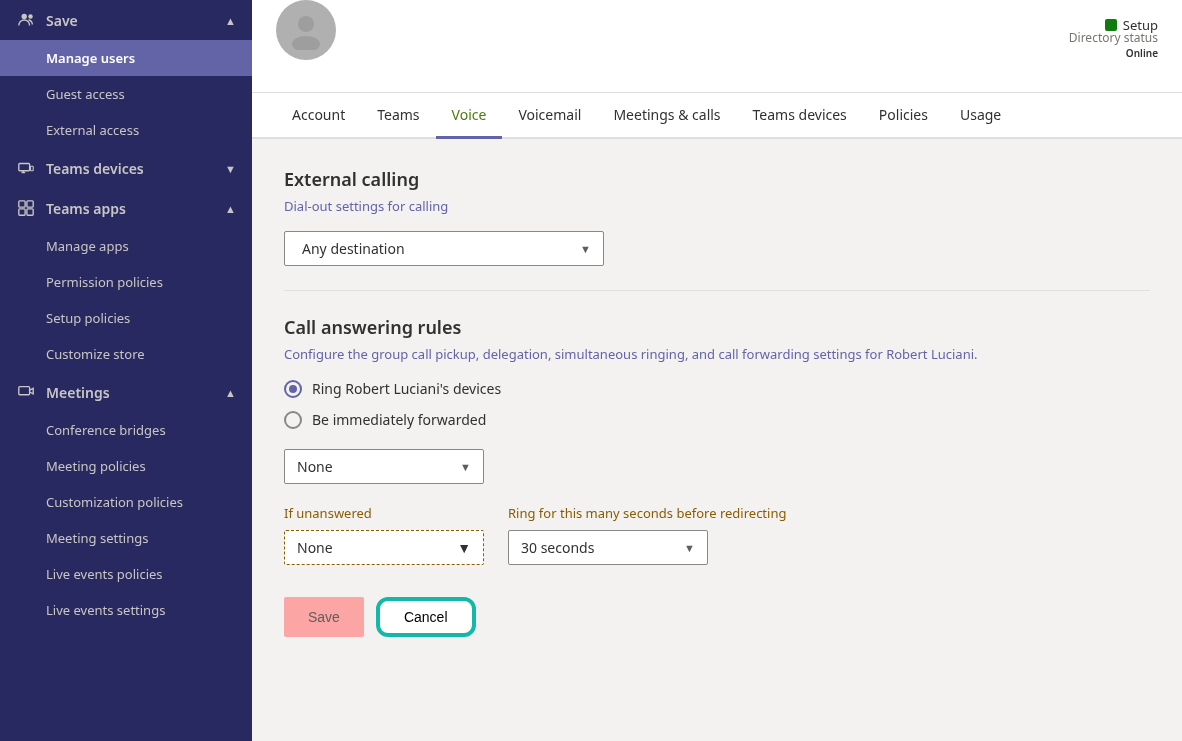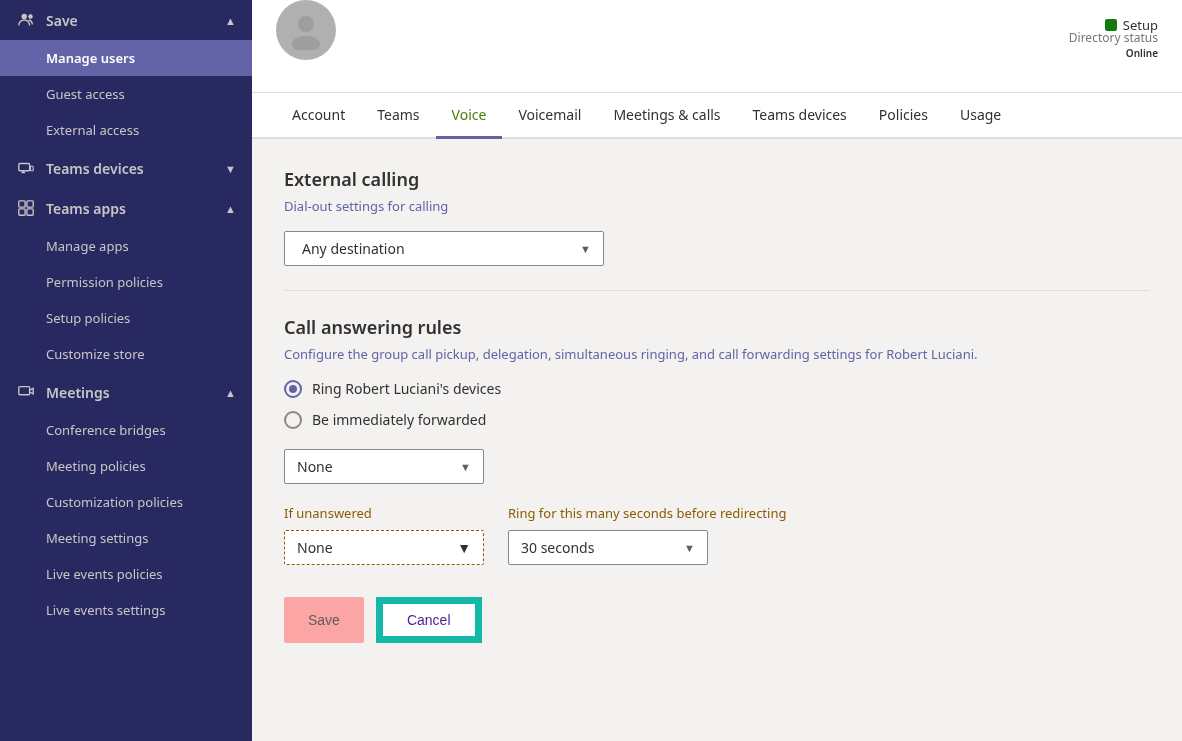--- a/index.html
+++ b/index.html
@@ -220,23 +220,23 @@
 
     .action-buttons {
       display: flex; gap: 12px; margin-top: 32px;
     }
     .btn-save {
       background: #fca5a5; color: #605e5c;
       border: none; padding: 8px 24px;
       font-size: 14px; cursor: pointer; border-radius: 2px;
     }
     .btn-cancel {
-      background: #fff; color: #4c1d95;
-      border: 7px solid #14b8a6; padding: 8px 24px;
-      font-size: 14px; cursor: pointer; border-radius: 0;
+      background: #fff; color: #000000;
+      border: 4px solid #14b8a6; padding: 8px 24px;
+      font-size: 14px; cursor: pointer; border-radius: 12px;
     }
 
     
     .icon-svg { width: 18px; height: 18px; fill: #c8c6c4; }
   </style>
 </head>
 <body>
 
 <nav class="sidebar">
 

